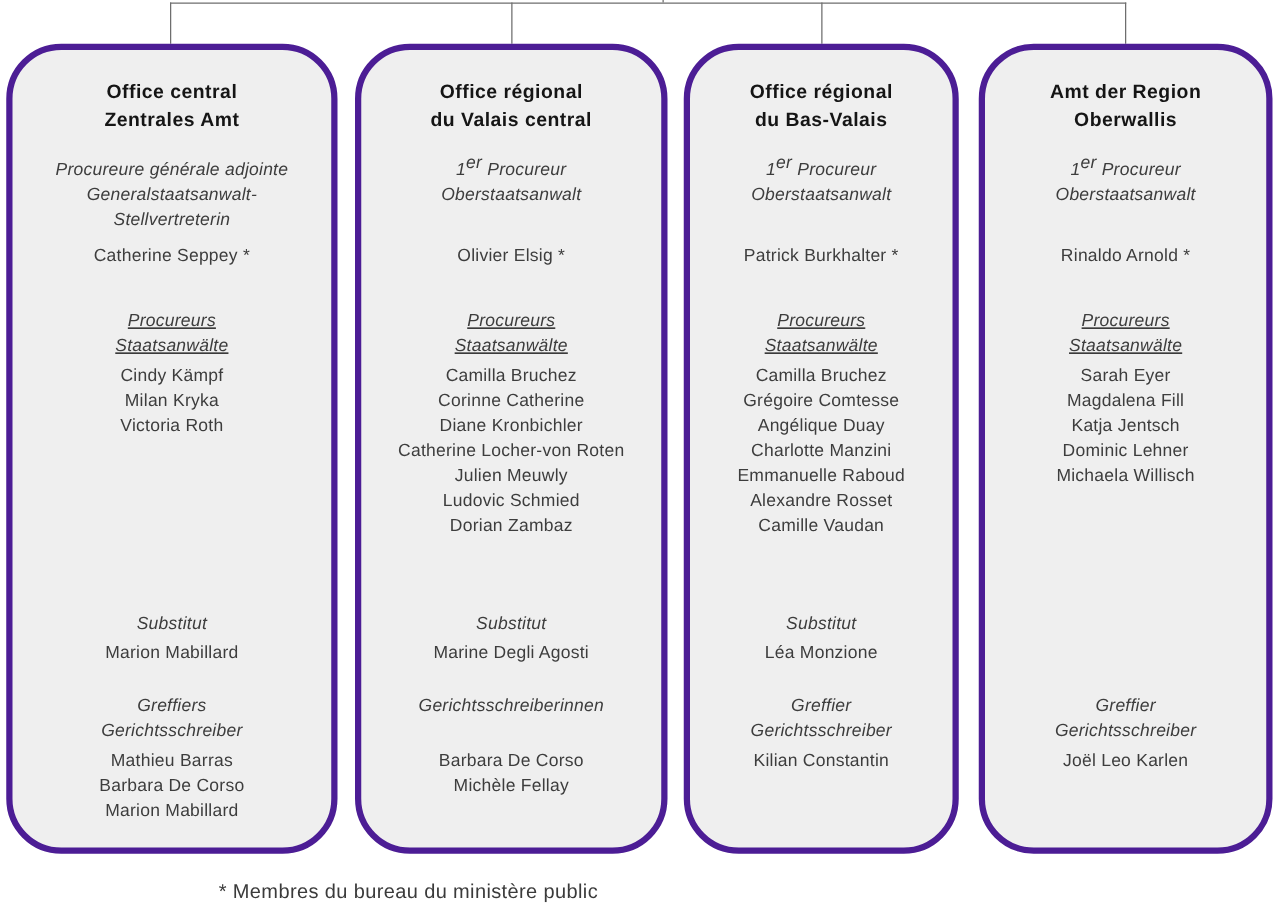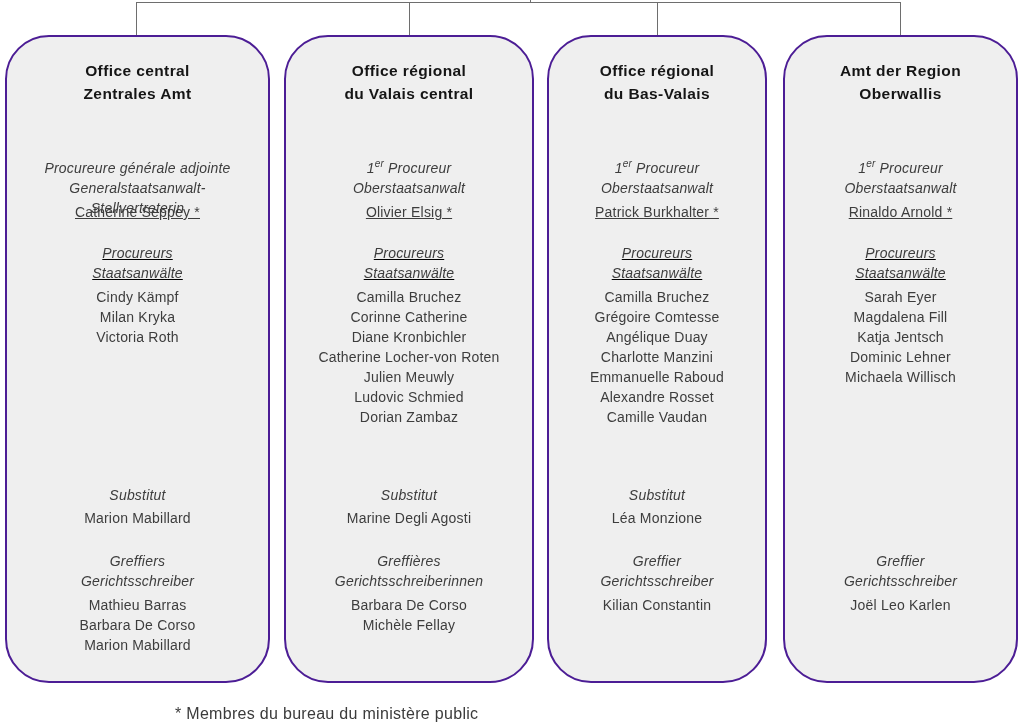--- a/index.html
+++ b/index.html
@@ -4,37 +4,37 @@
 <style>
   html,body{margin:0;padding:0;background:#fff;}
   .canvas{
     position:relative;width:1024px;height:722px;background:#ffffff;
     font-family:"Liberation Sans", sans-serif;overflow:hidden;
   }
   .h-line{position:absolute;height:1px;background:#6e6e6e;}
   .v-line{position:absolute;width:1px;background:#6e6e6e;}
   .office-box{
     position:absolute;top:35px;height:648px;
-    background:#efefef;border:2px solid #4c1d95;border-radius:44px;
+    background:#efefef;border:5px solid #4c1d95;border-radius:44px;
     box-sizing:border-box;
   }
   .box-sec{position:absolute;left:4px;right:4px;text-align:center;}
   .title-line{font-weight:bold;font-size:15.5px;line-height:23px;color:#151515;letter-spacing:.4px;}
   .role-line{font-style:italic;font-size:14px;line-height:20px;color:#3d3d3d;letter-spacing:.2px;}
   .name-line{font-size:14px;line-height:20px;color:#3d3d3d;letter-spacing:.2px;}
   .sec-title{top:22px;}
-  .sec-role{top:85px;margin-top:36px;}
-  .sec-chief-name{top:165px;text-decoration:underline;}
+  .sec-role{top:85px;}
+  .sec-chief-name{top:154px;}
   .sec-proc-label{top:206px;text-decoration:underline;}
   .sec-proc-names{top:250px;}
   .sec-sub-label{top:448px;}
   .sec-sub-name{top:471px;}
   .sec-gref-label{top:514px;}
   .sec-gref-names{top:558px;}
-  sup{font-size:10px;line-height:0;}
+  sup{font-size:14px;line-height:0;}
   .footnote{
     position:absolute;left:175px;top:704px;font-size:16px;line-height:20px;
     color:#3b3b3b;letter-spacing:.3px;
   }
   .box-1{left:5px;width:265px;}
   .box-2{left:284px;width:250px;}
   .box-3{left:547px;width:220px;}
   .box-4{left:783px;width:235px;}
 </style>
 </head>
@@ -101,21 +101,20 @@
         <div class="name-line">Corinne Catherine</div>
         <div class="name-line">Diane Kronbichler</div>
         <div class="name-line">Catherine Locher-von Roten</div>
         <div class="name-line">Julien Meuwly</div>
         <div class="name-line">Ludovic Schmied</div>
         <div class="name-line">Dorian Zambaz</div>
       </div>
     <div class="box-sec sec-sub-label role-line">Substitut</div>
     <div class="box-sec sec-sub-name name-line">Marine Degli Agosti</div>
     <div class="box-sec sec-gref-label">
-        <div class="role-line">Greffières</div>
         <div class="role-line">Gerichtsschreiberinnen</div>
       </div>
     <div class="box-sec sec-gref-names">
         <div class="name-line">Barbara De Corso</div>
         <div class="name-line">Michèle Fellay</div>
       </div>
   </div>
 
   <div class="office-box box-3">
     <div class="box-sec sec-title">

